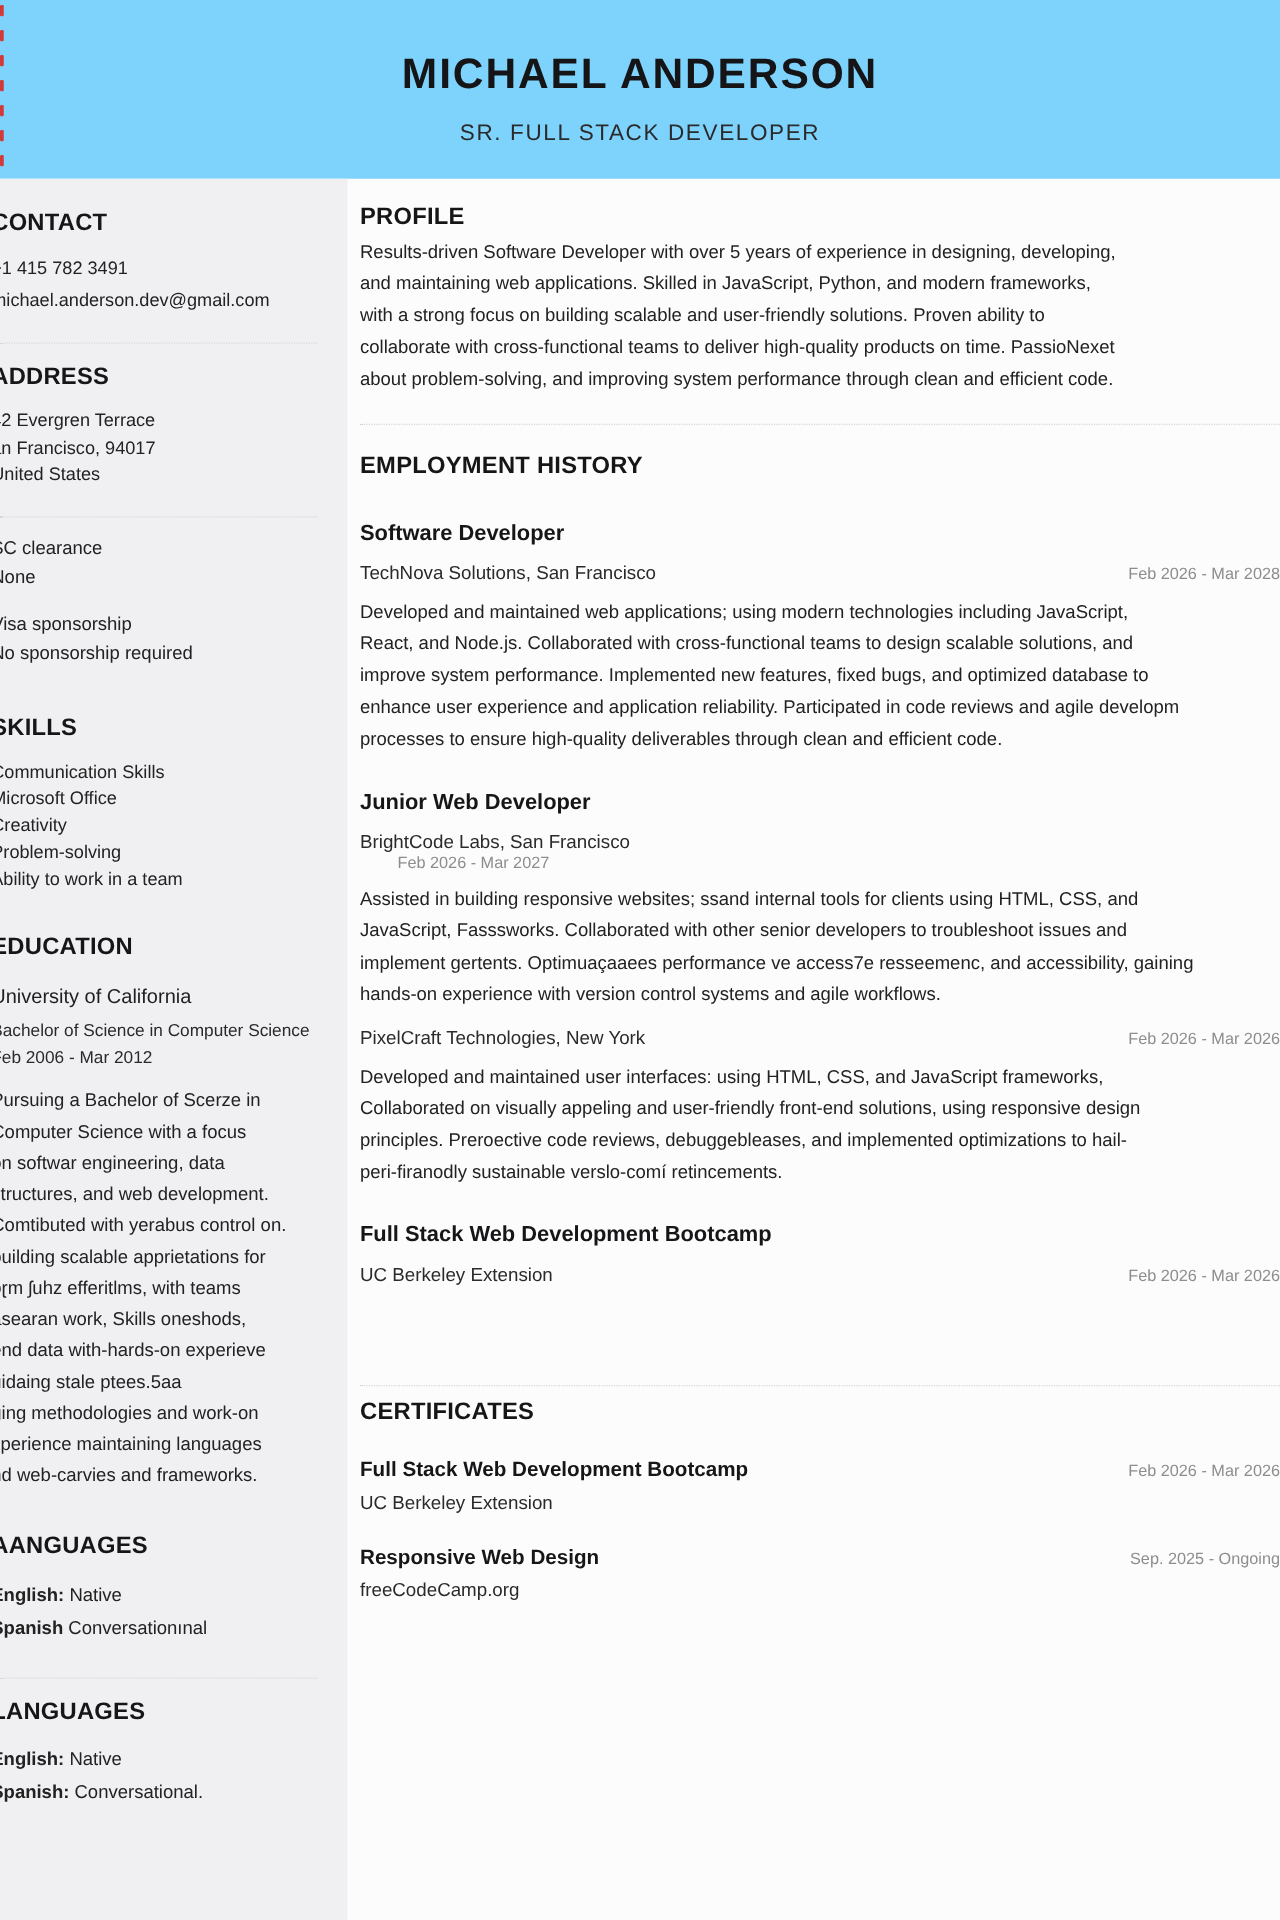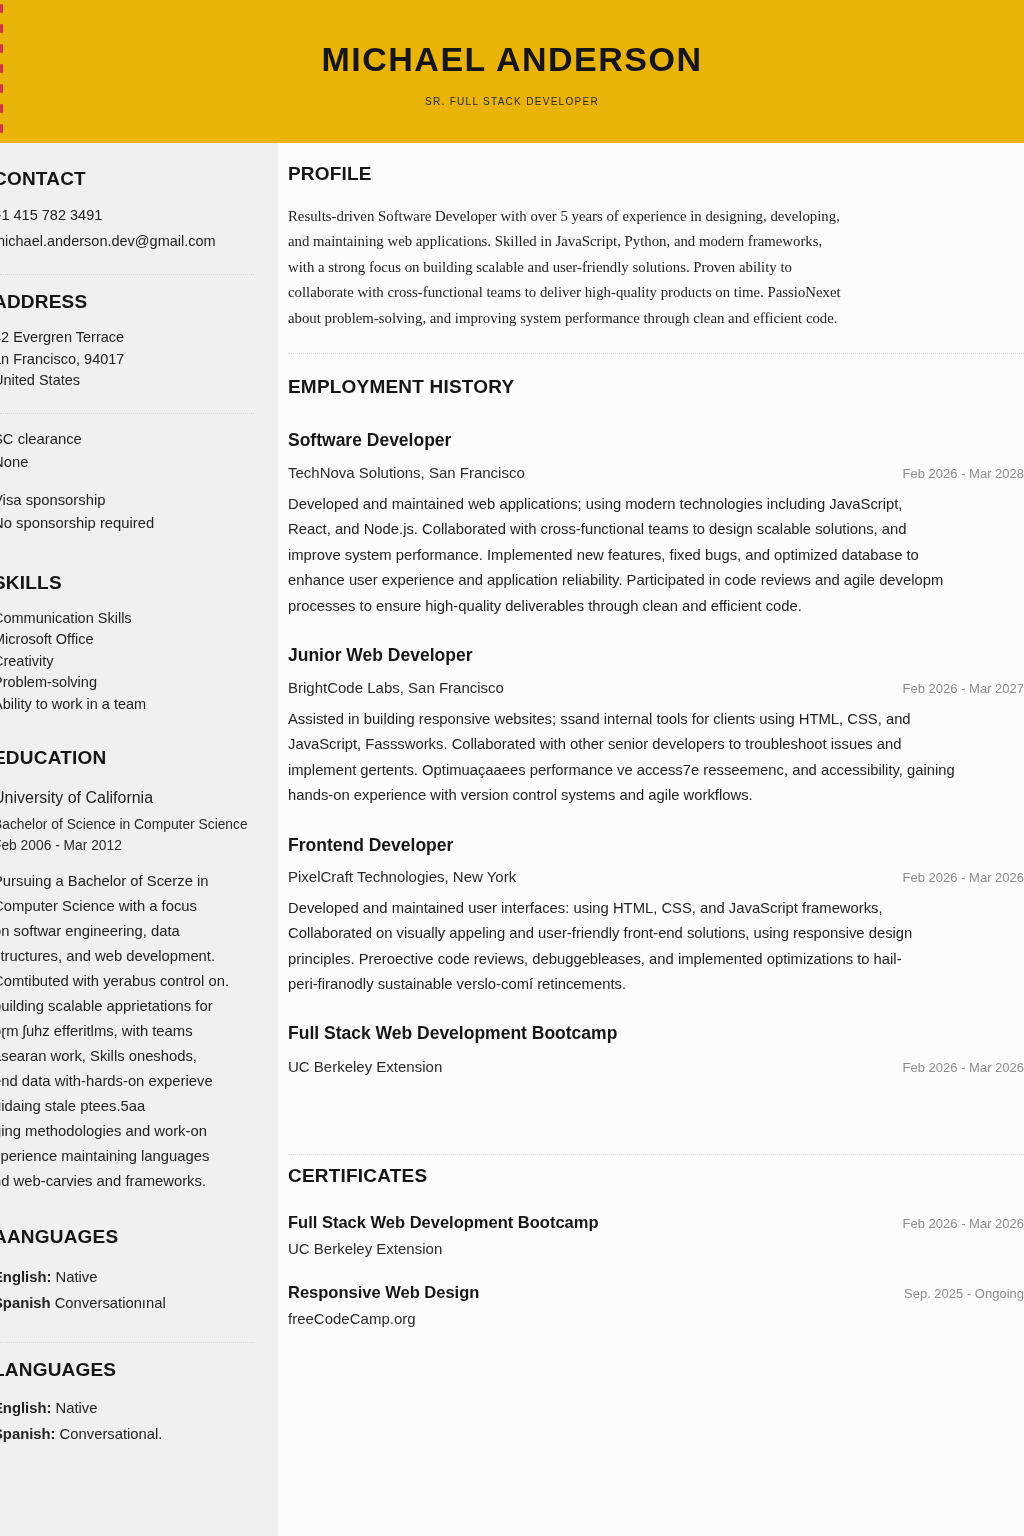--- a/index.html
+++ b/index.html
@@ -4,26 +4,26 @@
 <style>
   * { margin: 0; padding: 0; box-sizing: border-box; }
   html, body { width: 1024px; height: 1536px; overflow: hidden; }
   body {
     font-family: "Liberation Sans", sans-serif;
     background: #fcfcfc;
     color: #1c1c1e;
     position: relative;
   }
   
-  .header { text-align: center; padding-top: 40px; height: 143px; background: #eab308; }
+  .header { text-align: center; padding-top: 40px; height: 143px; background: #7dd3fc; }
   .header .name {
     font-size: 34px; font-weight: 700; letter-spacing: 1.5px; color: #151517;
   }
   .header .role {
-    margin-top: 17px; font-size: 10px; letter-spacing: 1.3px; color: #2a2a2c; font-weight: 400;
+    margin-top: 17px; font-size: 18px; letter-spacing: 1.3px; color: #2a2a2c; font-weight: 400;
   }
   
   .sidebar {
     position: absolute; left: 0; top: 143px; width: 278px; height: 1393px;
     background: #f0f0f3; padding: 25px 14px 0 0;
   }
   .sidebar-inner { margin-left: -7px; } 
   .main {
     position: absolute; left: 288px; top: 143px; width: 736px; height: 1393px;
     background: transparent; padding-top: 20px;
@@ -142,21 +142,21 @@
       <b>Spanish:</b>
       <span>Conversational.</span>
     </div>
 
   </div>
 </div>
 
 <div class="main">
 
   <div class="sec-h">PROFILE</div>
-  <div class="para prelines" style="margin-top:19px;font-family:Liberation Serif, serif;">Results-driven Software Developer with over 5 years of experience in designing, developing,
+  <div class="para prelines" style="margin-top:5px;">Results-driven Software Developer with over 5 years of experience in designing, developing,
 and maintaining web applications. Skilled in JavaScript, Python, and modern frameworks,
 with a strong focus on building scalable and user-friendly solutions. Proven ability to
 collaborate with cross-functional teams to deliver high-quality products on time. PassioNexet
 about problem-solving, and improving system performance through clean and efficient code.</div>
 
   <hr class="divider" style="margin:22px 0 0 0;">
 
   <div class="sec-h" style="margin-top:22px;">EMPLOYMENT HISTORY</div>
 
   <div>
@@ -167,32 +167,31 @@
     </div>
     <div class="para prelines" style="margin-top:11px;">Developed and maintained web applications; using modern technologies including JavaScript,
 React, and Node.js. Collaborated with cross-functional teams to design scalable solutions, and
 improve system performance. Implemented new features, fixed bugs, and optimized database to
 enhance user experience and application reliability. Participated in code reviews and agile developm
 processes to ensure high-quality deliverables through clean and efficient code.</div>
   </div>
 
   <div>
     <div class="job-title" style="margin-top:26px;">Junior Web Developer</div>
-    <div class="company-row" style="margin-top:13px;">
+    <div class="company-row" style="margin-top:13px;flex-direction:column;">
       <span class="company">BrightCode Labs, San Francisco</span>
       <span class="date">Feb 2026 - Mar 2027</span>
     </div>
     <div class="para prelines" style="margin-top:11px;">Assisted in building responsive websites; ssand internal tools for clients using HTML, CSS, and
 JavaScript, Fasssworks. Collaborated with other senior developers to troubleshoot issues and
 implement gertents. Optimuaçaaees performance ve access7e resseemenc, and accessibility, gaining
 hands-on experience with version control systems and agile workflows.</div>
   </div>
 
   <div>
-    <div class="job-title" style="margin-top:26px;">Frontend Developer</div>
     <div class="company-row" style="margin-top:12px;gap:26px;">
       <span class="company">PixelCraft Technologies, New York</span>
       <span class="date">Feb 2026 - Mar 2026</span>
     </div>
     <div class="para prelines" style="margin-top:11px;">Developed and maintained user interfaces: using HTML, CSS, and JavaScript frameworks,
 Collaborated on visually appeling and user-friendly front-end solutions, using responsive design
 principles. Preroective code reviews, debuggebleases, and implemented optimizations to hail-
 peri-firanodly sustainable verslo-comí retincements.</div>
   </div>
 

